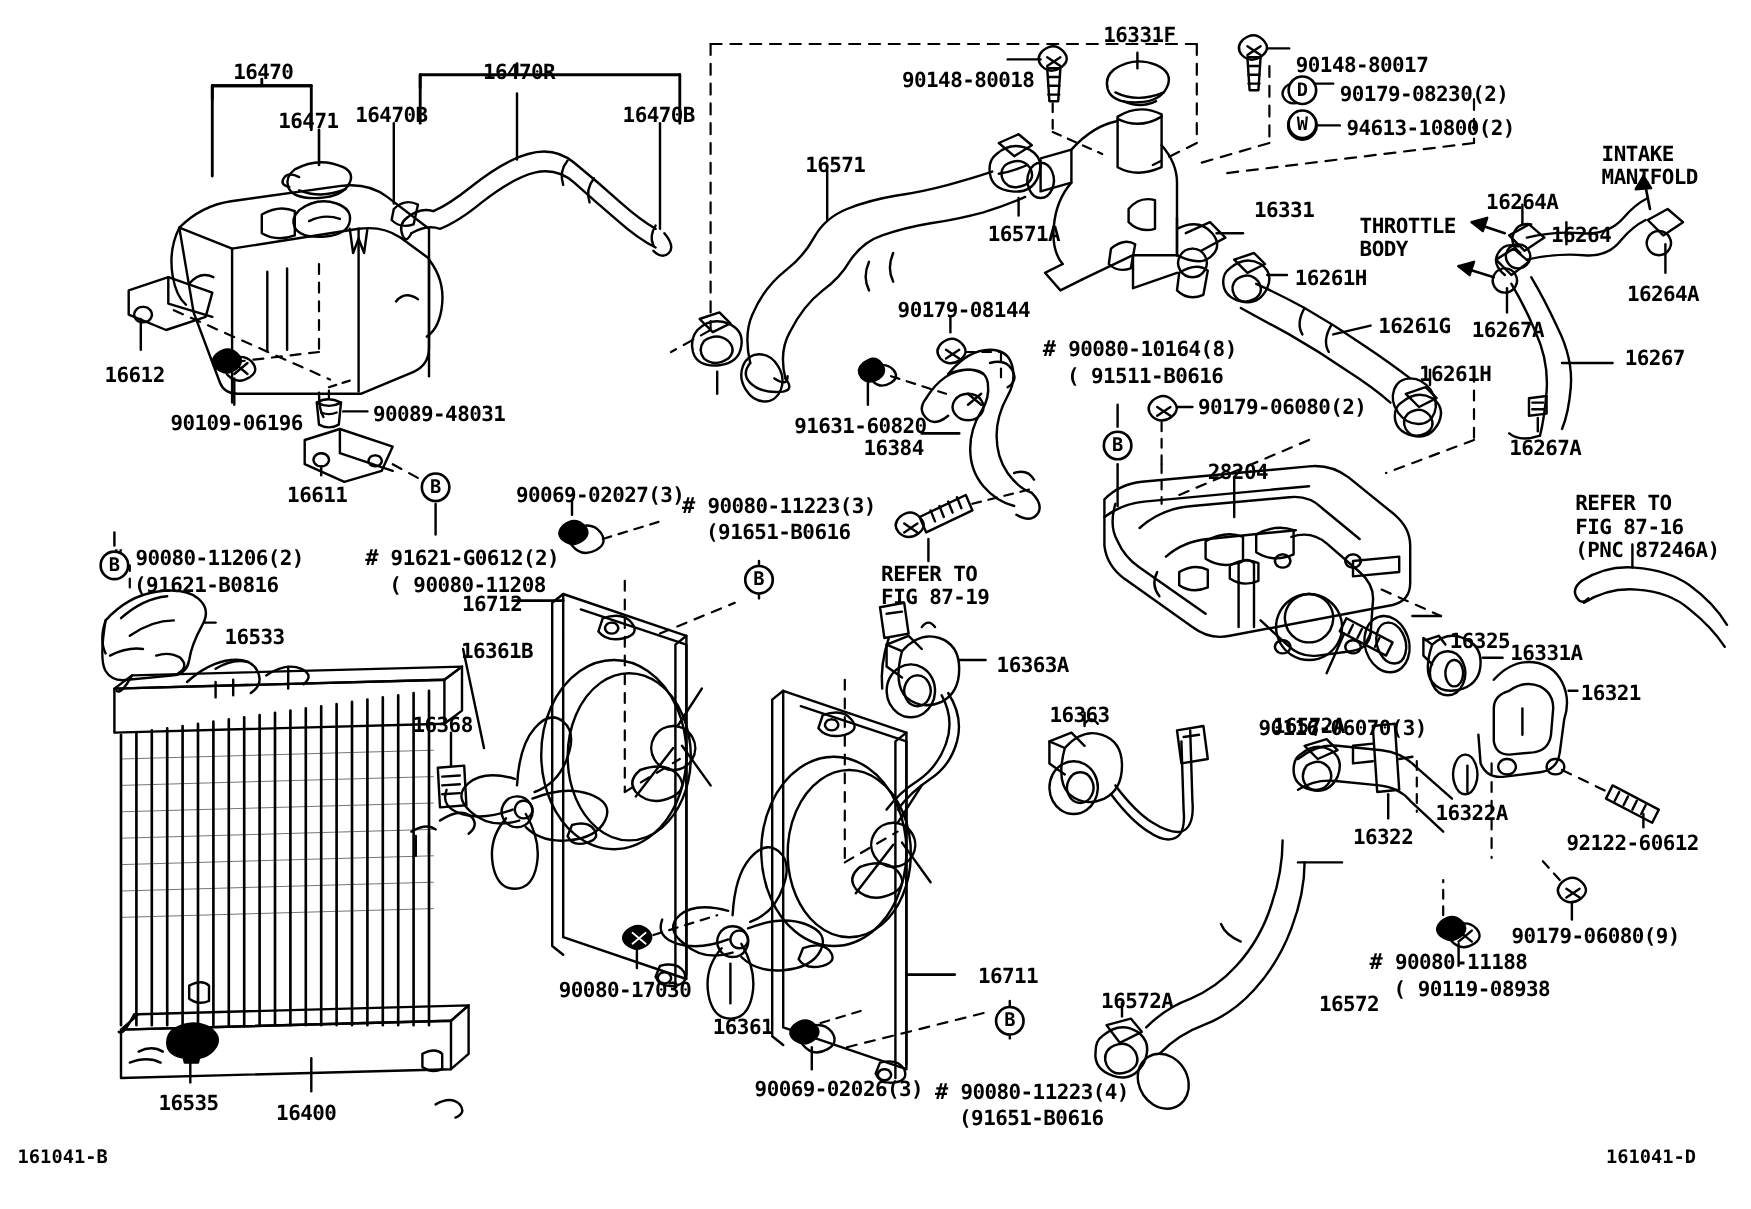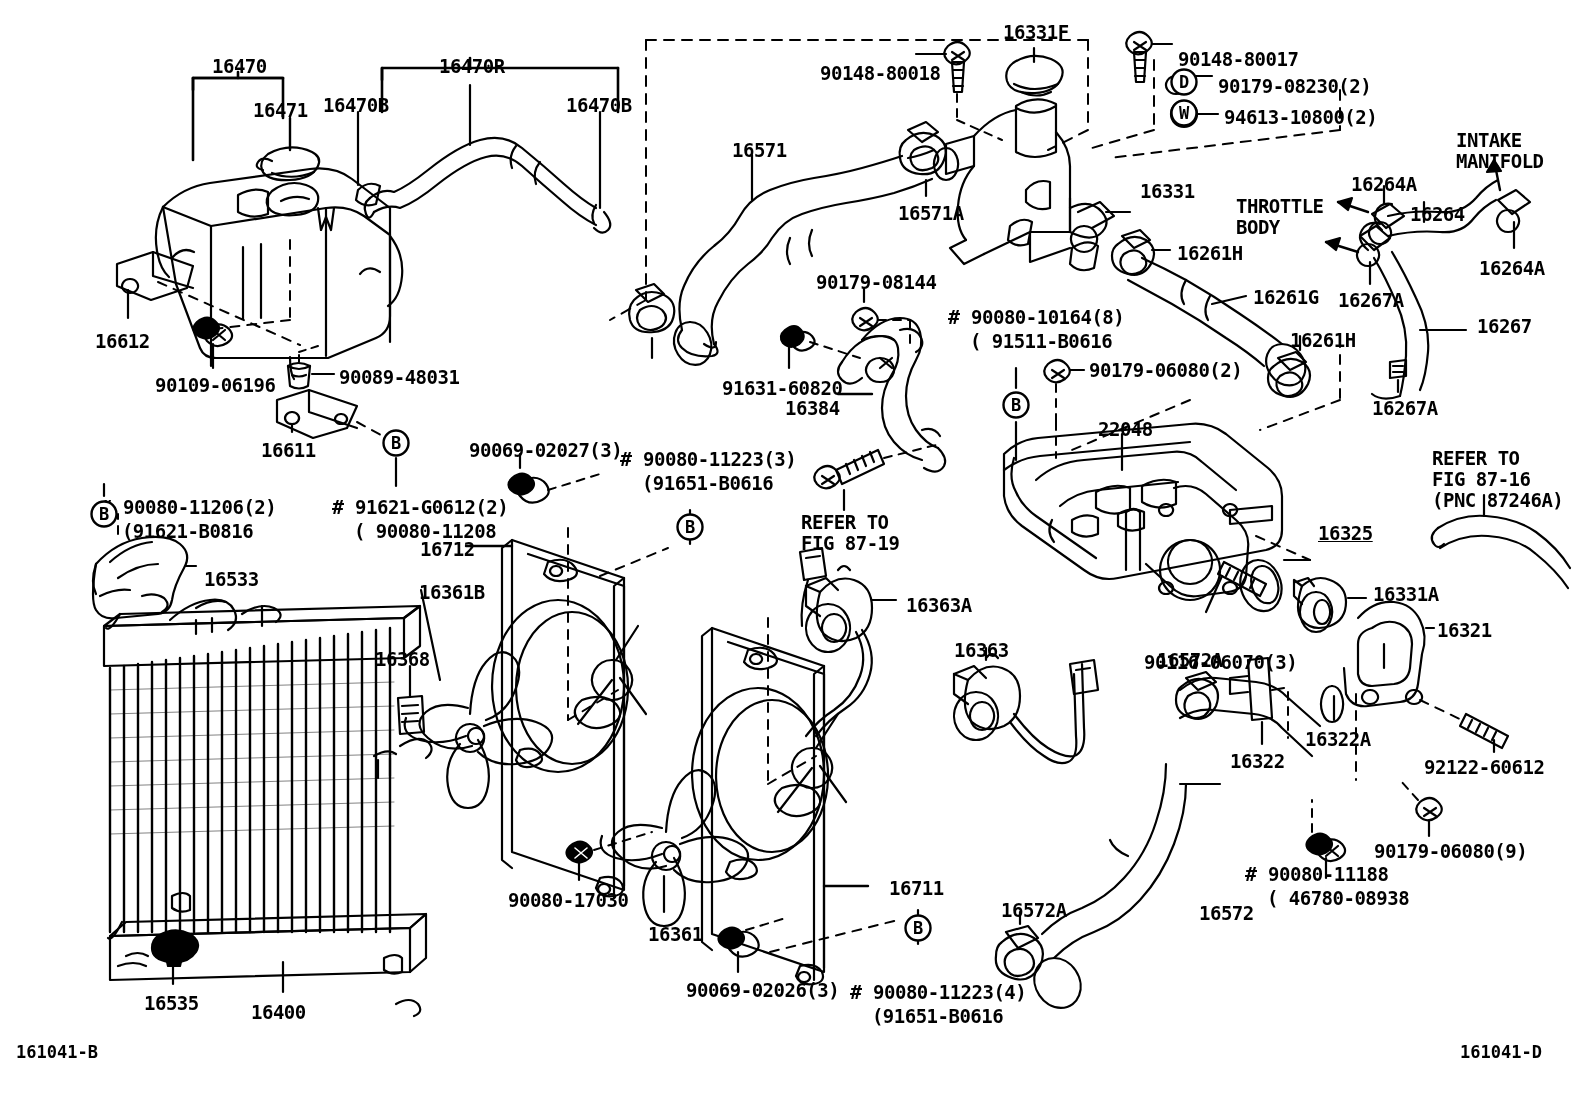--- a/index.html
+++ b/index.html
@@ -567,22 +567,22 @@
       <div class="lbl" style="left: 1351px; top: 174px;">16264A</div>
       <div class="lbl" style="left: 1410px; top: 204px;">16264</div>
       <div class="lbl" style="left: 1479px; top: 258px;">16264A</div>
       <div class="lbl" style="left: 1338px; top: 290px;">16267A</div>
       <div class="lbl" style="left: 1477px; top: 316px;">16267</div>
       <div class="lbl" style="left: 1372px; top: 398px;">16267A</div>
       <div class="lbl" style="left: 816px; top: 272px;">90179-08144</div>
       <div class="lbl" style="left: 722px; top: 378px;">91631-60820</div>
       <div class="lbl" style="left: 785px; top: 398px;">16384</div>
       <div class="lbl" style="left: 1089px; top: 360px;">90179-06080(2)</div>
-      <div class="lbl" style="left: 1098px; top: 419px;">22048</div>
-      <div class="lbl" style="left: 1318px; top: 523px; text-decoration: underline;">16325</div>
+      <div class="lbl" style="left: 1098px; top: 419px;">28204</div>
+      <div class="lbl" style="left: 1318px; top: 573px;">16325</div>
       <div class="lbl" style="left: 1373px; top: 584px;">16331A</div>
       <div class="lbl" style="left: 1437px; top: 620px;">16321</div>
       <div class="lbl" style="left: 1144px; top: 622px; margin-top: 30px;">90116-06070(3)</div>
       <div class="lbl" style="left: 1157px; top: 650px;">16572A</div>
       <div class="lbl" style="left: 1305px; top: 729px;">16322A</div>
       <div class="lbl" style="left: 1230px; top: 751px;">16322</div>
       <div class="lbl" style="left: 1424px; top: 757px;">92122-60612</div>
       <div class="lbl" style="left: 1374px; top: 841px;">90179-06080(9)</div>
       <div class="lbl" style="left: 1199px; top: 903px;">16572</div>
       <div class="lbl" style="left: 1001px; top: 900px;">16572A</div>
@@ -599,21 +599,21 @@
       <div class="lbl" style="left: 686px; top: 980px;">90069-02026(3)</div>
       <div class="lbl" style="left: 144px; top: 993px;">16535</div>
       <div class="lbl" style="left: 251px; top: 1002px;">16400</div>
     </div>
   <div id="multi-layer">
       <div class="lbl multi" style="left: 948px; top: 305px;"><div style="white-space: pre;"><span class="hash"># </span><span>90080-10164(8)</span></div><div style="white-space: pre;"><span>  </span><span>( 91511-B0616</span></div></div>
       <div class="lbl multi" style="left: 100px; top: 495px;"><div style="white-space: pre;"><span class="hash"># </span><span>90080-11206(2)</span></div><div style="white-space: pre;"><span>  </span><span>(91621-B0816</span></div></div>
       <div class="lbl multi" style="left: 332px; top: 495px;"><div style="white-space: pre;"><span class="hash"># </span><span>91621-G0612(2)</span></div><div style="white-space: pre;"><span>  </span><span>( 90080-11208</span></div></div>
       <div class="lbl multi" style="left: 620px; top: 447px;"><div style="white-space: pre;"><span class="hash"># </span><span>90080-11223(3)</span></div><div style="white-space: pre;"><span>  </span><span>(91651-B0616</span></div></div>
       <div class="lbl multi" style="left: 850px; top: 980px;"><div style="white-space: pre;"><span class="hash"># </span><span>90080-11223(4)</span></div><div style="white-space: pre;"><span>  </span><span>(91651-B0616</span></div></div>
-      <div class="lbl multi" style="left: 1245px; top: 862px;"><div style="white-space: pre;"><span class="hash"># </span><span>90080-11188</span></div><div style="white-space: pre;"><span>  </span><span>( 46780-08938</span></div></div>
+      <div class="lbl multi" style="left: 1245px; top: 862px;"><div style="white-space: pre;"><span class="hash"># </span><span>90080-11188</span></div><div style="white-space: pre;"><span>  </span><span>( 90119-08938</span></div></div>
     </div>
   <div id="badge-layer">
       <div style="position: absolute; left: 381px; top: 428px; width: 30px; height: 30px;"><svg width="30" height="30" viewBox="0 0 30 30">
           <circle cx="15" cy="15" r="12.5" fill="#fff" stroke="#000" stroke-width="2.4"></circle>
         </svg><div style="position: absolute; left: 0px; top: 0px; width: 30px; height: 30px; display: flex; align-items: center; justify-content: center; font-family: &quot;DejaVu Sans Mono&quot;, &quot;Liberation Mono&quot;, monospace; font-weight: bold; font-size: 17px;">B</div></div>
       <div style="position: absolute; left: 89px; top: 499px; width: 30px; height: 30px;"><svg width="30" height="30" viewBox="0 0 30 30">
           <circle cx="15" cy="15" r="12.5" fill="#fff" stroke="#000" stroke-width="2.4"></circle>
         </svg><div style="position: absolute; left: 0px; top: 0px; width: 30px; height: 30px; display: flex; align-items: center; justify-content: center; font-family: &quot;DejaVu Sans Mono&quot;, &quot;Liberation Mono&quot;, monospace; font-weight: bold; font-size: 17px;">B</div></div>
       <div style="position: absolute; left: 675px; top: 512px; width: 30px; height: 30px;"><svg width="30" height="30" viewBox="0 0 30 30">
           <circle cx="15" cy="15" r="12.5" fill="#fff" stroke="#000" stroke-width="2.4"></circle>

